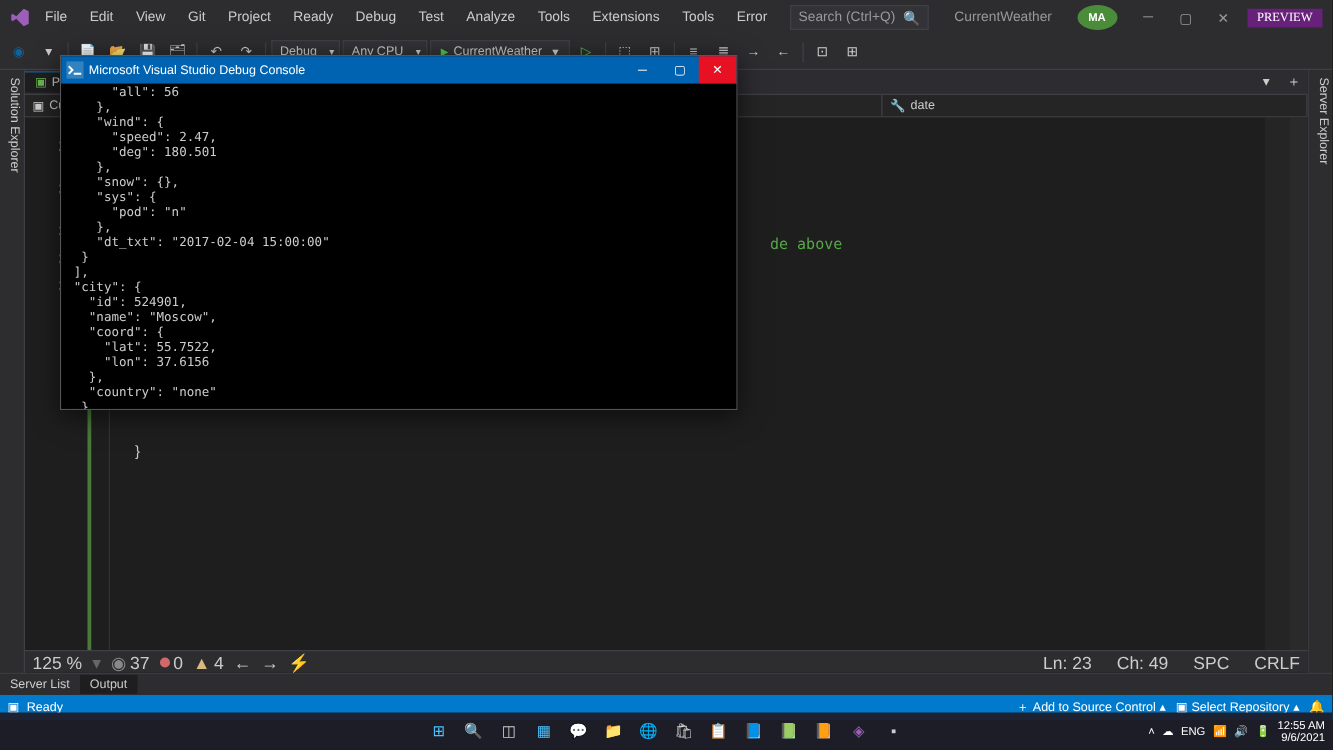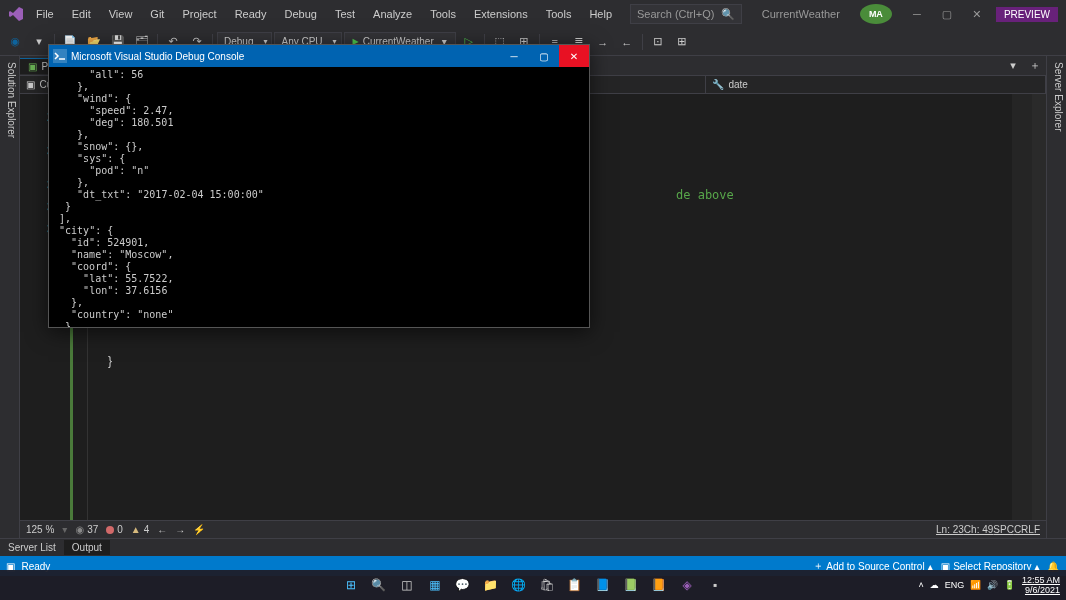--- a/index.html
+++ b/index.html
@@ -10,21 +10,21 @@
 .vs-logo { width:16px; height:16px; margin:0 4px; }
 .vs-logo svg { width:16px; height:16px; }
 .menu-items { display:flex; gap:2px; }
 .menu-item { padding:4px 8px; cursor:pointer; }
 .search-box { margin-left:10px; background:#333337; border:1px solid #3f3f46; height:20px; width:120px; display:flex; align-items:center; padding:0 6px; color:#999; }
 .search-box span:first-child { flex:1; }
 .solution-name { margin-left:auto; margin-right:auto; color:#999; padding:0 20px; }
 .window-controls { display:flex; gap:0; margin-left:auto; align-items:center; }
 .user-badge { width:32px; height:20px; border-radius:50%; background:#4a8c3a; color:#fff; display:flex; align-items:center; justify-content:center; font-size:9px; font-weight:600; margin-right:10px; }
 .win-btn { width:30px; height:28px; display:flex; align-items:center; justify-content:center; cursor:pointer; color:#999; }
-.preview-btn { background:#68217a; color:#fff; padding:2px 8px; font-size:10px; margin:0 4px;}
+.preview-btn { background:#68217a; color:#fff; padding:2px 8px; font-size:10px; margin:0 4px;font-family:Liberation Serif, serif;}
 
 
 .toolbar { height:28px; background:#2d2d30; display:flex; align-items:center; padding:0 4px; gap:2px; border-bottom:1px solid #3f3f46;}
 .tool-btn { width:22px; height:22px; display:flex; align-items:center; justify-content:center; cursor:pointer; color:#ccc; }
 .tool-sep { width:1px; height:16px; background:#3f3f46; margin:0 2px; }
 .combo { background:#333337; border:1px solid #3f3f46; height:20px; padding:0 18px 0 6px; color:#ccc; position:relative; font-size:10px; display:flex; align-items:center;}
 .combo::after { content:'▾'; position:absolute; right:4px; font-size:8px; }
 .run-btn { background:#333337; border:1px solid #3f3f46; height:20px; padding:0 8px; color:#ccc; display:flex; align-items:center; gap:4px; font-size:10px;}
 .run-btn .play { color:#4ec94e; font-size:8px;}
 
@@ -47,53 +47,53 @@
 .kw { color:#569cd6; }
 .type { color:#569cd6; }
 .ident { color:#dcdcaa; text-decoration-line:underline; text-decoration-style:dotted; text-decoration-color:#5a5; }
 .punct { color:#ccc; }
 .acc { color:#569cd6; }
 
 .minimap { width:20px; background:#252525; }
 .vscroll { width:14px; background:#2a2a2a; }
 
 
-.editor-status { height:18px; background:#2d2d30; display:flex; align-items:center; padding:0 6px; font-size:10px; gap:10px; border-top:1px solid #3f3f46;}
+.editor-status { height:18px; background:#2d2d30; display:flex; align-items:center; padding:0 6px; font-size:14px; gap:10px; border-top:1px solid #3f3f46;}
 .editor-status .left { display:flex; align-items:center; gap:8px;}
-.editor-status .right { margin-left:auto; display:flex; gap:0;text-decoration:underline; }
+.editor-status .right { margin-left:auto; display:flex; gap:20px; }
 .err-ind { display:flex; align-items:center; gap:3px;}
 .circle-r{width:8px;height:8px;background:#d16969;border-radius:50%;}
 .tri-y{color:#d7ba7d;}
 
 .bottom-tabs { height:18px; background:#2d2d30; display:flex; align-items:center; font-size:10px; border-top:1px solid #3f3f46;}
 .bottom-tab { padding:2px 8px; cursor:pointer;}
 .bottom-tab.active { background:#1e1e1e; }
 
 
 .statusbar { height:20px; background:#007acc; display:flex; align-items:center; padding:0 6px; font-size:10px; color:#fff; }
 .statusbar .sb-right { margin-left:auto; display:flex; gap:8px; align-items:center;}
 .sb-item{display:flex;align-items:center;gap:3px;}
 
 
 .taskbar { position:absolute; bottom:0; left:0; right:0; height:30px; background:rgba(30,30,40,0.95); display:flex; align-items:center; justify-content:center; gap:4px;}
 .taskbar .task-icon { width:24px; height:24px; display:flex; align-items:center; justify-content:center; font-size:12px; border-radius:3px;}
 .taskbar .tray { position:absolute; right:6px; display:flex; align-items:center; gap:6px; color:#fff; font-size:9px;}
-.taskbar .tray .clock { text-align:right; line-height:10px;text-decoration:underline;}
+.taskbar .tray .clock { text-align:right; line-height:10px;}
 
 
 .console-window { position:absolute; top:44px; left:48px; width:542px; height:284px; background:#000; border:1px solid #555; box-shadow:0 4px 20px rgba(0,0,0,0.6); display:flex; flex-direction:column; z-index:100;}
 .console-title { height:22px; background:#0063b1; display:flex; align-items:center; color:#fff; font-size:10px; padding-left:4px;}
 .console-title .ct-icon { width:14px; height:14px; margin-right:4px; display:flex; align-items:center; justify-content:center;}
 .console-title .ct-btns { margin-left:auto; display:flex;}
 .console-title .ct-btn { width:30px; height:22px; display:flex; align-items:center; justify-content:center; cursor:pointer;}
 .ct-btn.close { background:#e81123; }
 .console-body { flex:1; background:#000; color:#ccc; font-family:Consolas,monospace; font-size:10px; white-space:pre-wrap; padding:2px 4px; overflow:hidden; line-height:12px;}
 
 
-.hidden-code { position:absolute; color:#57a64a; font-family:Consolas,monospace; font-size:12px; left:656px; top:132px; white-space:pre;}
+.hidden-code { position:absolute; color:#57a64a; font-family:Consolas,monospace; font-size:12px; left:596px; top:132px; white-space:pre;}
 </style>
 </head>
 <body>
 
 <div class="titlebar">
   <div class="vs-logo">
     <svg viewBox="0 0 16 16">
         <path fill="#9b5fb8" d="M11 1l4 2v10l-4 2-6-6-3 2-1-1V6l1-1 3 2 6-6z"></path>
       </svg>
   </div>
@@ -103,21 +103,21 @@
     <span class="menu-item">View</span>
     <span class="menu-item">Git</span>
     <span class="menu-item">Project</span>
     <span class="menu-item">Ready</span>
     <span class="menu-item">Debug</span>
     <span class="menu-item">Test</span>
     <span class="menu-item">Analyze</span>
     <span class="menu-item">Tools</span>
     <span class="menu-item">Extensions</span>
     <span class="menu-item">Tools</span>
-    <span class="menu-item">Help</span>
+    <span class="menu-item">Error</span>
   </div>
   <div class="search-box">
     <span>Search (Ctrl+Q)</span>
     <span>🔍</span>
   </div>
   <div class="solution-name">CurrentWeather</div>
   <div class="window-controls">
     <div class="user-badge">MA</div>
     <div class="win-btn">─</div>
     <div class="win-btn">▢</div>

